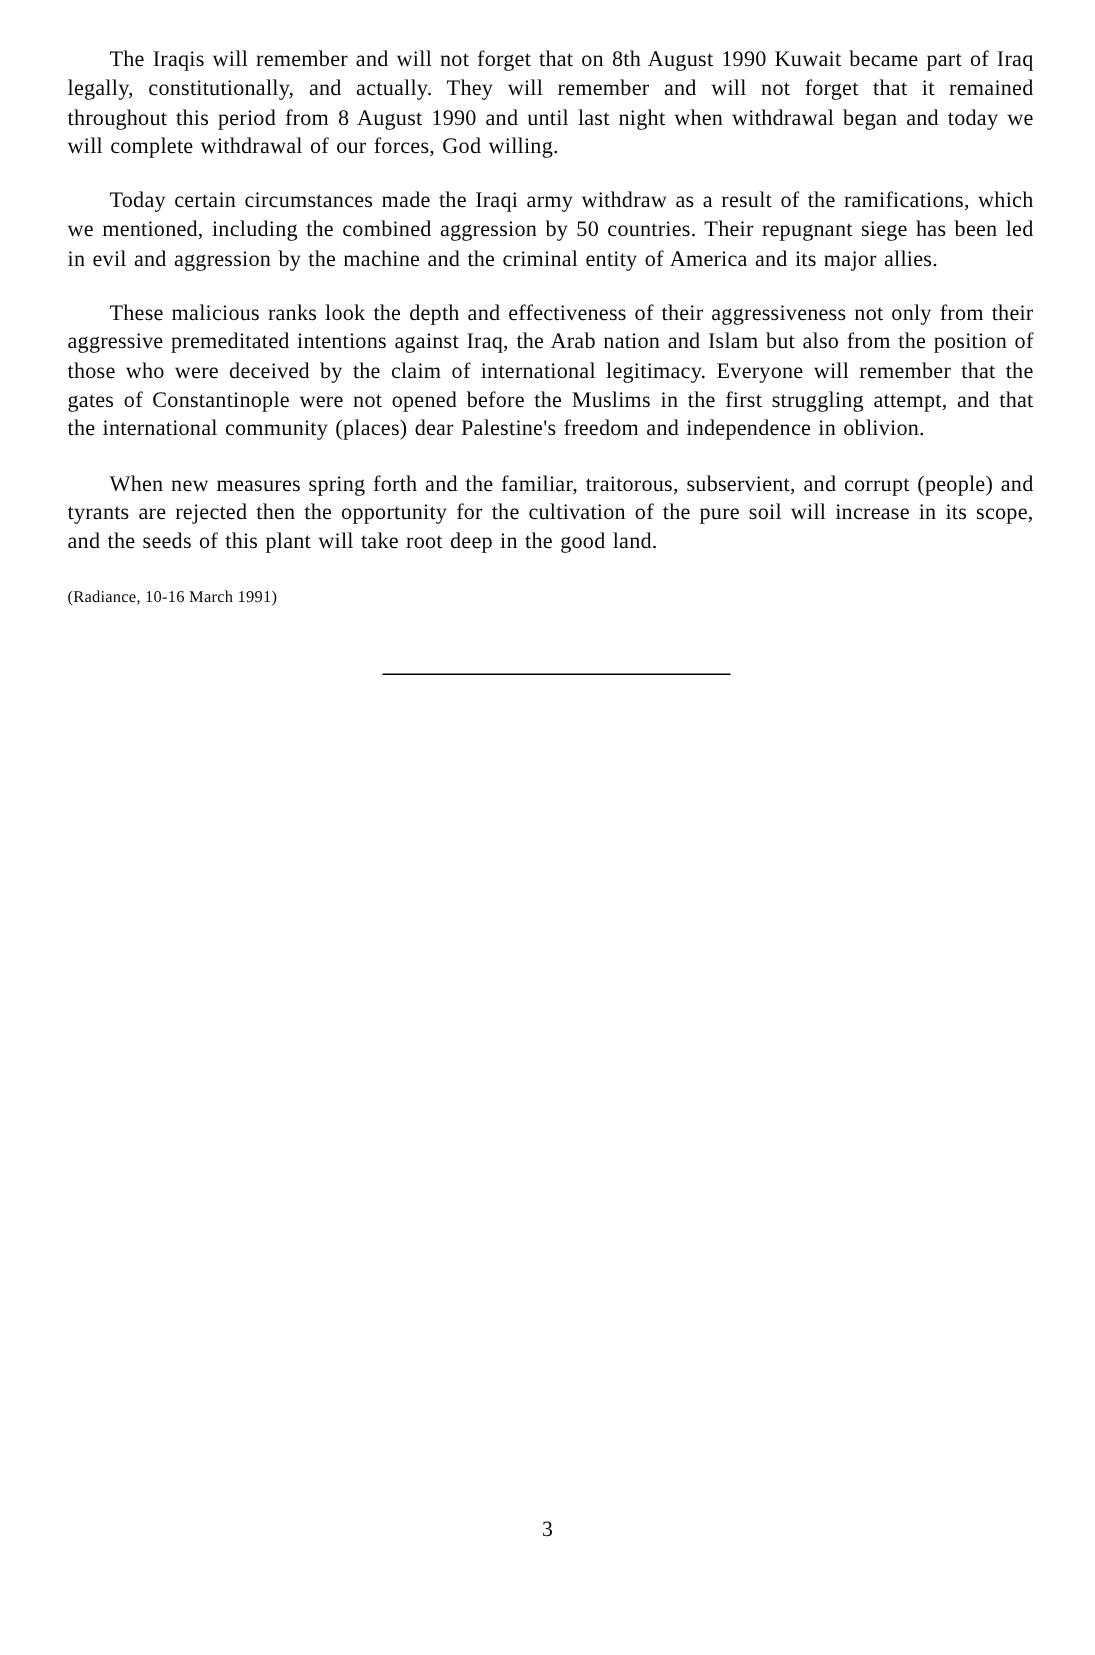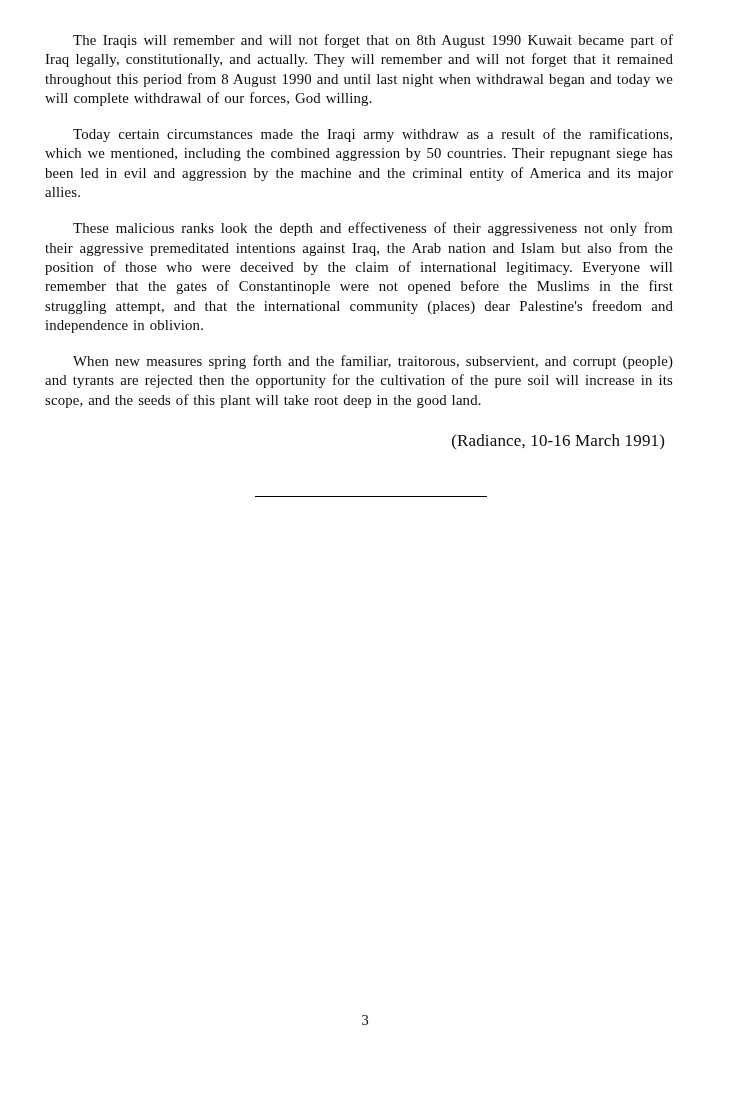--- a/index.html
+++ b/index.html
@@ -13,34 +13,33 @@
     position: relative;
     font-family: "Liberation Serif", "DejaVu Serif", serif;
     color: #0a0a0a;
     overflow: hidden;
   }
   .page {
     position: absolute;
     inset: 0;
   }
   .content {
-    padding: 31px 57px 0 45px;
+    padding: 31px 41px 0 45px;
   }
   p.para {
     margin: 0 0 17px 0;
     font-size: 14.8px;
     line-height: 19.3px;
     text-align: justify;
     text-indent: 28px;
     letter-spacing: 0.15px;
     word-spacing: 1px;
   }
   .citation {
-    text-align: right;
-    font-size: 17px;
+    font-size: 11px;
     letter-spacing: 0.15px;
     margin: 21px 8px 0 0;
   }
   .divider {
     border: 0;
     border-top: 1.6px solid #000;
     height: 0;
     width: 232px;
     margin: 45px 0 0 210px;
   }

